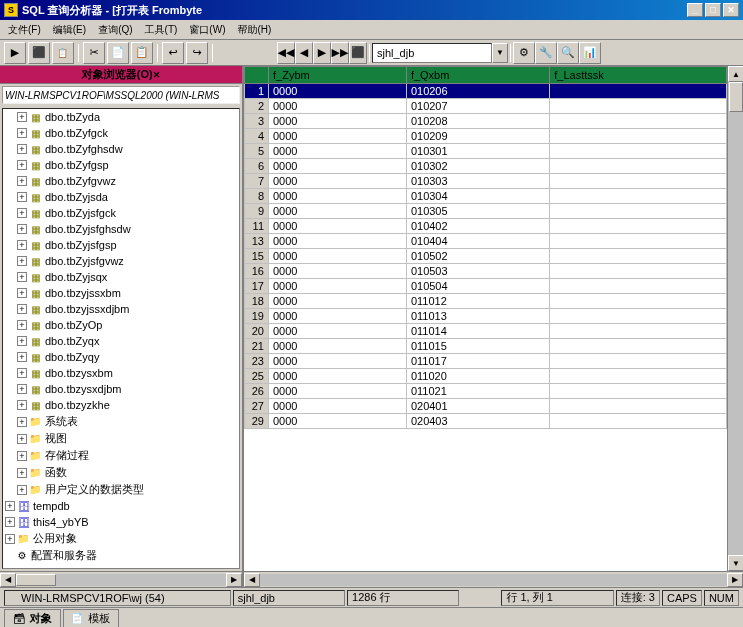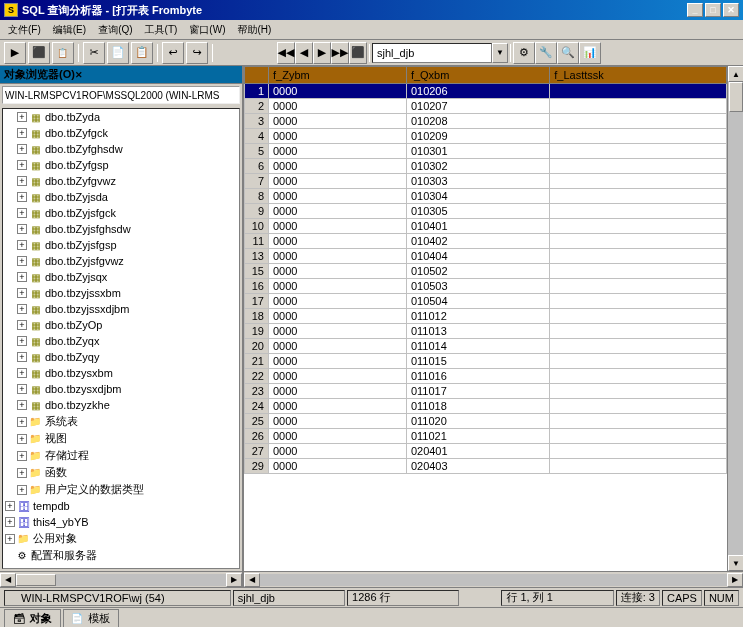--- a/index.html
+++ b/index.html
@@ -21,33 +21,33 @@
     .toolbar-btn { width: 22px; height: 22px; background: #d4d0c8; border: 1px solid; border-color: #fff #808080 #808080 #fff; display: flex; align-items: center; justify-content: center; cursor: pointer; font-size: 11px; }
     .toolbar-separator { width: 1px; height: 18px; background: #808080; margin: 0 2px; border-right: 1px solid #fff; }
     .toolbar-dropdown { height: 20px; width: 120px; background: white; border: 1px inset #808080; font-size: 11px; display: flex; align-items: center; padding: 0 4px; }
     .toolbar-dropdown-arrow { width: 16px; height: 20px; background: #d4d0c8; border: 1px solid; border-color: #fff #808080 #808080 #fff; display: flex; align-items: center; justify-content: center; font-size: 8px; }
 
     
     .main-area { display: flex; height: calc(627px - 20px - 20px - 26px - 20px - 20px); }
 
     
     .obj-browser { width: 244px; background: #d4d0c8; border-right: 2px solid #808080; display: flex; flex-direction: column; }
-    .obj-browser-header { background: #0369a1; padding: 2px 4px; font-size: 11px; font-weight: bold; border-bottom: 1px solid #808080; height: 18px; display: flex; align-items: center; justify-content: flex-start; }
+    .obj-browser-header { background: #be185d; padding: 2px 4px; font-size: 11px; font-weight: bold; border-bottom: 1px solid #808080; height: 18px; display: flex; align-items: center; justify-content: center; }
     .obj-browser-dropdown { margin: 2px; height: 18px; background: white; border: 1px inset; font-size: 10px; display: flex; align-items: center; padding: 0 2px; overflow: hidden; }
     .obj-browser-tree { flex: 1; background: white; border: 1px inset #808080; margin: 2px; overflow-y: scroll; overflow-x: hidden; }
     .tree-item { display: flex; align-items: center; padding: 1px 0; cursor: pointer; white-space: nowrap; font-size: 11px; }
     .indent1 { padding-left: 14px; }
     .tree-icon { width: 14px; height: 14px; display: inline-flex; align-items: center; justify-content: center; font-size: 10px; margin-right: 2px; flex-shrink: 0; }
     .expand-btn { width: 10px; height: 10px; border: 1px solid #808080; background: white; display: inline-flex; align-items: center; justify-content: center; font-size: 9px; margin-right: 2px; cursor: pointer; flex-shrink: 0; color: black; }
 
     
     .data-area { flex: 1; background: white; display: flex; flex-direction: column; }
     .grid-container { flex: 1; overflow: auto; }
     .data-grid { width: 100%; border-collapse: collapse; font-size: 11px; }
-    .data-grid th { background: #a16207; border: 1px solid #808080; padding: 2px 4px; text-align: left; font-weight: normal; position: sticky; top: 0; z-index: 1; white-space: nowrap; }
+    .data-grid th { background: #15803d; border: 1px solid #808080; padding: 2px 4px; text-align: left; font-weight: normal; position: sticky; top: 0; z-index: 1; white-space: nowrap; }
     .data-grid td { border: 1px solid #c0c0c0; padding: 1px 4px; white-space: nowrap; }
     .data-grid tr.selected td { background: #000080; color: white; }
     .row-num { background: #d4d0c8; border: 1px solid #808080; text-align: right; padding: 1px 4px; font-size: 11px; width: 24px; }
 
     
     .status-bar { background: #d4d0c8; height: 20px; display: flex; align-items: center; padding: 0 4px; font-size: 11px; border-top: 1px solid #808080; gap: 2px; }
     .status-item { border: 1px inset #808080; padding: 1px 4px; height: 16px; display: flex; align-items: center; font-size: 11px; }
 
     
     .bottom-tabs { background: #d4d0c8; height: 20px; display: flex; align-items: flex-end; padding: 0 4px; border-top: 1px solid #808080; }
@@ -113,21 +113,21 @@
 </div>
 
 <div class="main-area">
 
   <div class="obj-browser">
     <div class="obj-browser-header">
       <span>对象浏览器(O)</span>
       <span style="font-size:9px; cursor:pointer;">✕</span>
     </div>
     <div class="obj-browser-dropdown">
-      <span style="overflow:hidden; font-size:10px;">WIN-LRMSPCV1ROF\MSSQL2000 (WIN-LRMS</span>
+      <span style="overflow:hidden; font-size:10px;font-style:italic;">WIN-LRMSPCV1ROF\MSSQL2000 (WIN-LRMS</span>
     </div>
     <div class="obj-browser-tree">
 
       <div class="tree-item indent1">
         <span class="expand-btn">+</span>
         <span class="tree-icon" style="color:#808000">▦</span>
         <span>dbo.tbZyda</span>
       </div>
       <div class="tree-item indent1">
         <span class="expand-btn">+</span>
@@ -336,26 +336,20 @@
                 <td>010304</td>
                 <td></td>
               </tr>
               <tr>
                 <td class="row-num">9</td>
                 <td>0000</td>
                 <td>010305</td>
                 <td></td>
               </tr>
               <tr>
-                <td class="row-num">10</td>
-                <td>0000</td>
-                <td>010401</td>
-                <td></td>
-              </tr>
-              <tr>
                 <td class="row-num">11</td>
                 <td>0000</td>
                 <td>010402</td>
                 <td></td>
               </tr>
               <tr>
                 <td class="row-num">13</td>
                 <td>0000</td>
                 <td>010404</td>
                 <td></td>
@@ -396,35 +390,23 @@
                 <td>011014</td>
                 <td></td>
               </tr>
               <tr>
                 <td class="row-num">21</td>
                 <td>0000</td>
                 <td>011015</td>
                 <td></td>
               </tr>
               <tr>
-                <td class="row-num">22</td>
-                <td>0000</td>
-                <td>011016</td>
-                <td></td>
-              </tr>
-              <tr>
                 <td class="row-num">23</td>
                 <td>0000</td>
                 <td>011017</td>
-                <td></td>
-              </tr>
-              <tr>
-                <td class="row-num">24</td>
-                <td>0000</td>
-                <td>011018</td>
                 <td></td>
               </tr>
               <tr>
                 <td class="row-num">25</td>
                 <td>0000</td>
                 <td>011020</td>
                 <td></td>
               </tr>
               <tr>
                 <td class="row-num">26</td>

